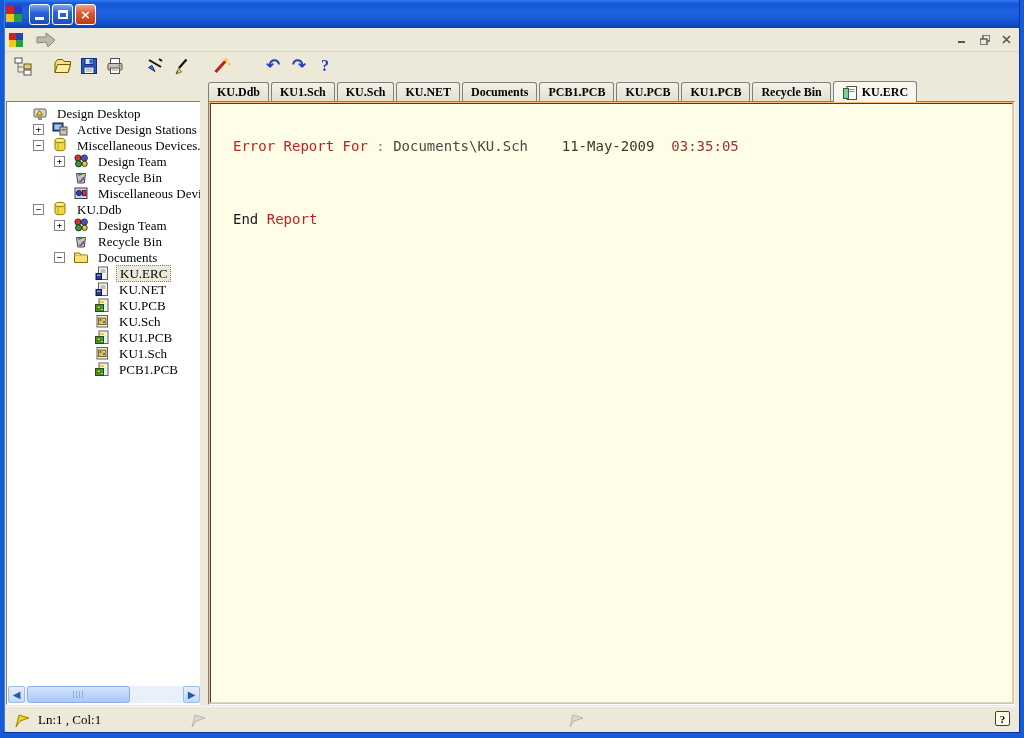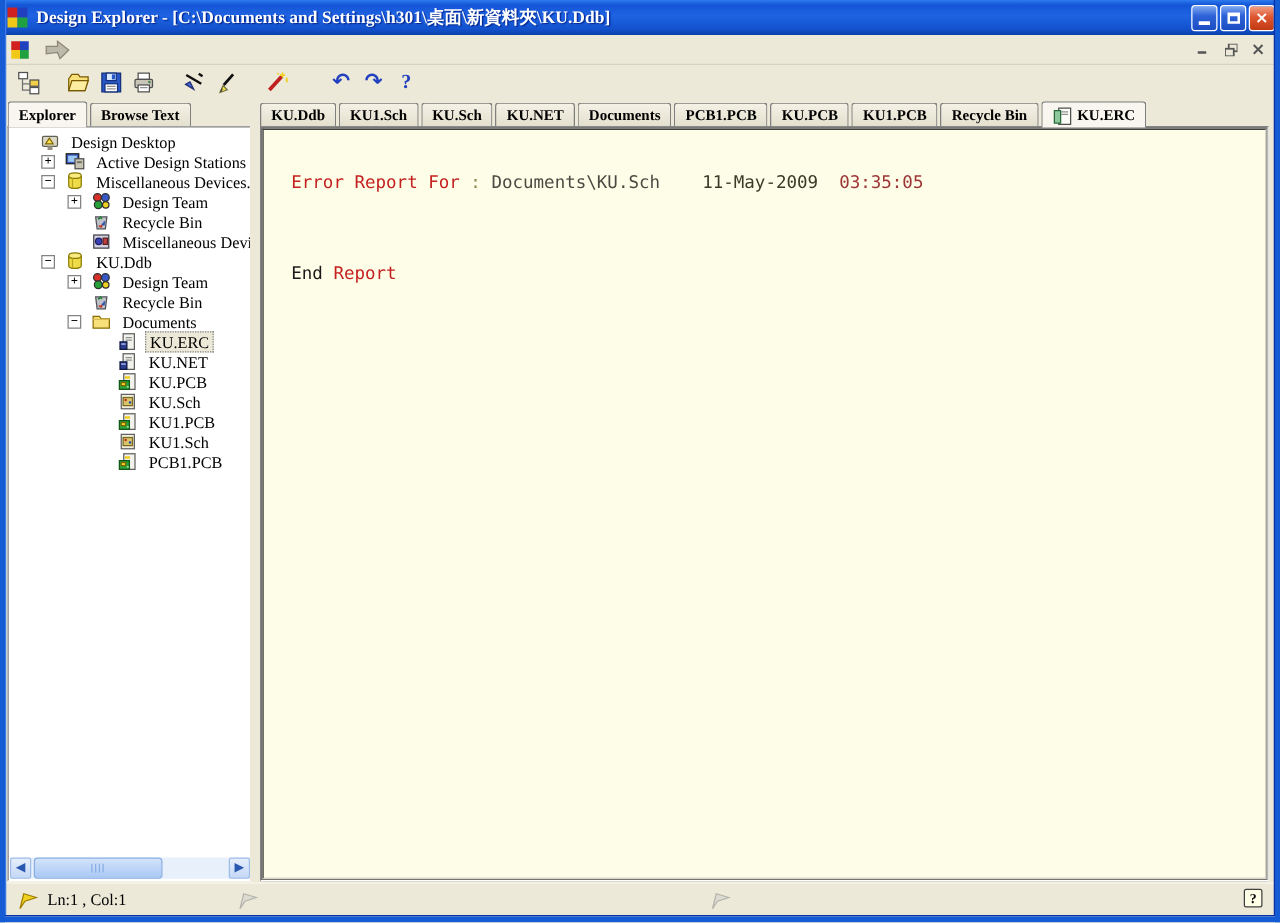--- a/index.html
+++ b/index.html
@@ -72,21 +72,21 @@
   }
   .tab.active {
     height:21px; background:#F8F6EE; position:relative; z-index:3; margin-bottom:-1px;
   }
   .content-box {
     position:absolute; left:0; right:0; top:21px; bottom:0;
     border:1px solid; border-color:#808080 #FFFFFF #FFFFFF #808080;
     background:#fff;
   }
   .tree-box { background:#FFFFFF; overflow:hidden; }
-  .report-box { background:#737373; }
+  .report-box { background:#fdba74; }
   .report-inner { position:absolute; inset:1px; border:1px solid; border-color:#404040 #D8D4C4 #D8D4C4 #404040; background:#FDFDE8; padding:6px 2px 0 22px; overflow:hidden; }
   
   .tree { position:absolute; inset:1px 1px 18px 1px; overflow:hidden; padding-top:2px; }
   .tree-row { height:16px; display:flex; align-items:center; font-size:13px; white-space:nowrap; cursor:default; }
   .expand-box {
     width:11px; height:11px; flex:0 0 auto; border:1px solid #848284; background:#fff;
     display:flex; align-items:center; justify-content:center;
     font:9px "DejaVu Sans Mono",monospace; color:#000; margin-right:8px; cursor:pointer;
   }
   .tree-icon { width:16px; height:16px; flex:0 0 auto; margin-right:6px; display:flex; align-items:center; justify-content:center; }
@@ -136,21 +136,20 @@
 </head>
 <body>
 
 <div class="titlebar">
   <div class="app-icon">
     <span class="q" style="left:0;top:1px;background:#D02020"></span>
     <span class="q" style="left:8px;top:1px;background:#2040C0"></span>
     <span class="q" style="left:0;top:9px;background:#F0C818"></span>
     <span class="q" style="left:8px;top:9px;background:#20A040"></span>
   </div>
-  <div class="title-text">Design Explorer - [C:\Documents and Settings\h301\桌面\新資料夾\KU.Ddb]</div>
   <div class="win-btns">
     <div class="win-btn">
         <span class="glyph-min"></span>
       </div>
     <div class="win-btn">
         <span class="glyph-max"></span>
       </div>
     <div class="win-btn close">
         <span class="glyph-x">×</span>
       </div>
@@ -268,28 +267,20 @@
     </div>
     <div class="tbtn">
       <span class="uglyph">↷</span>
     </div>
     <div class="tbtn">
       <span class="qglyph">?</span>
     </div>
   </div>
 
 <div class="left-panel">
-  <div class="tab-row" id="left-tabs">
-      <div class="tab active">
-        <span>Explorer</span>
-      </div>
-      <div class="tab">
-        <span>Browse Text</span>
-      </div>
-    </div>
   <div class="content-box tree-box">
     <div class="tree" id="tree">
         <div class="tree-row" style="padding-left: 16px;">
           <div style="width: 8px; flex: 0 0 auto;"></div>
           <span class="tree-icon">
             <svg width="16" height="16" viewBox="0 0 16 16">
               <rect x="2" y="4" width="12" height="8" rx="1" fill="#DCD8C8" stroke="#606050"></rect>
               <path d="M4.5 10 L7.5 5.5 L10.5 10 Z" fill="#F7E24A" stroke="#806800"></path>
               <rect x="6" y="12" width="4" height="3" fill="#989080"></rect>
             </svg>

